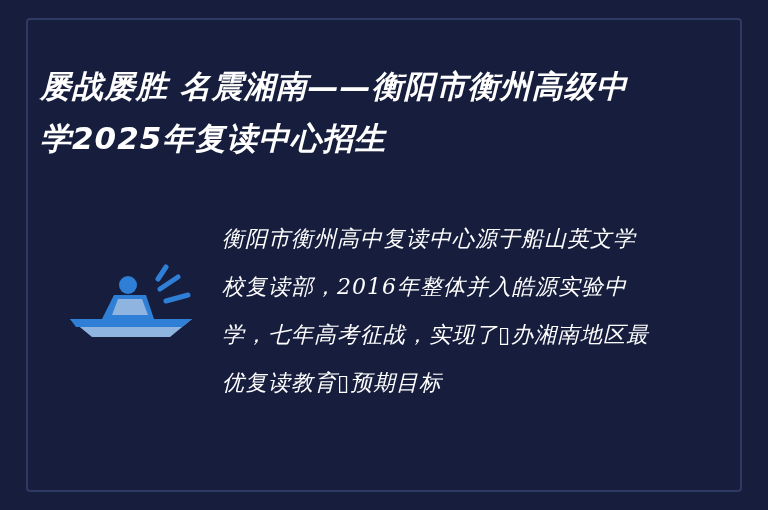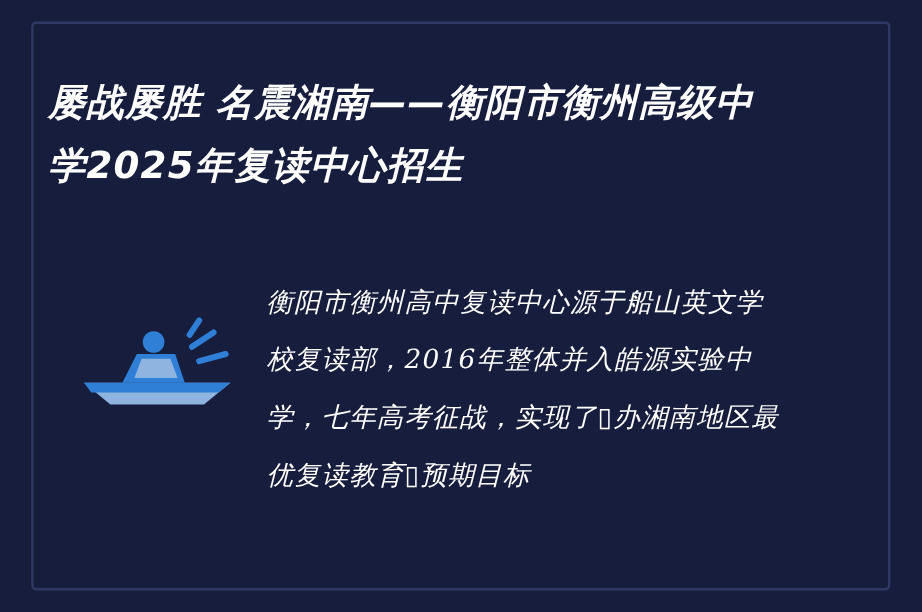--- a/index.html
+++ b/index.html
@@ -57,21 +57,21 @@
   .illustration {
     position: absolute;
     left: 62px;
     top: 40px;
     width: 140px;
     height: 110px;
   }
   .paragraph {
     position: absolute;
     left: 222px;
-    top: 24px;
+    top: 10px;
     width: 432px;
     color: #ffffff;
     font-size: 22px;
     line-height: 48px;
     font-style: italic;
     letter-spacing: 1px;
     font-family: "DejaVu Serif", serif;
     white-space: pre-wrap;
     word-break: break-all;
   }

